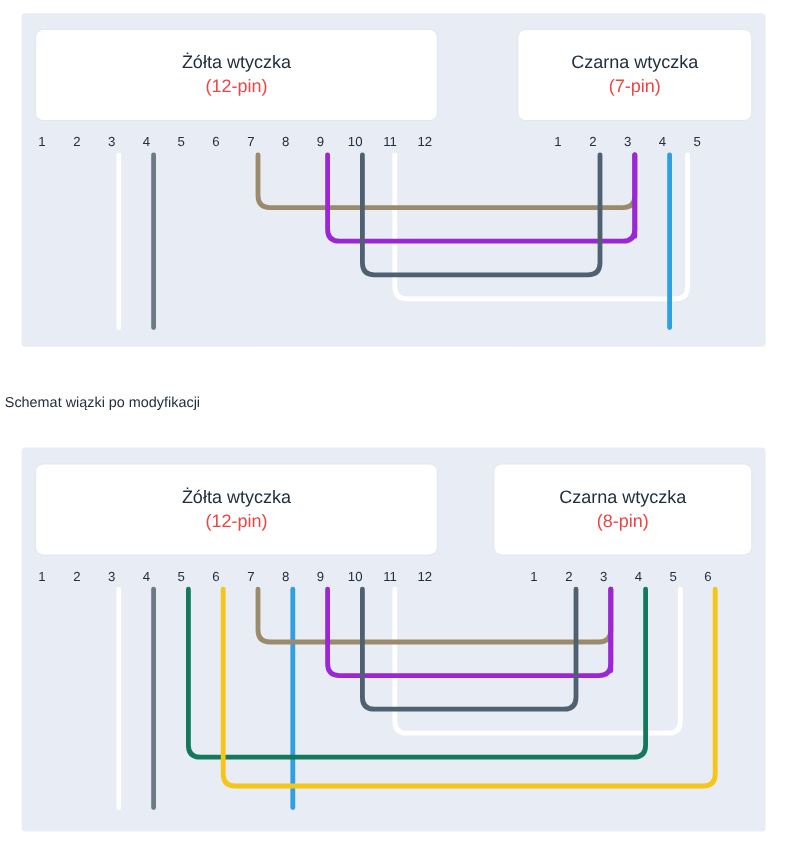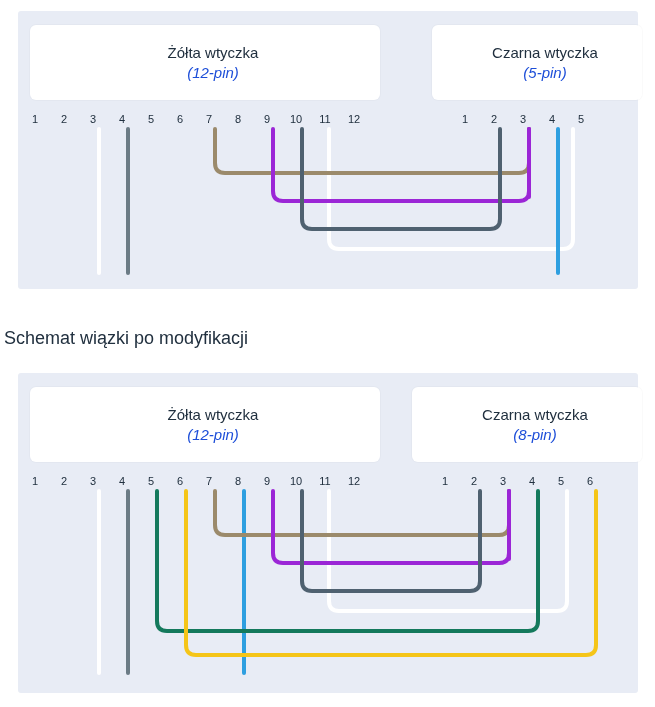--- a/index.html
+++ b/index.html
@@ -27,44 +27,42 @@
 
   .conn-box {
     position: absolute;
     background: #ffffff;
     border-radius: 6px;
     display: flex;
     flex-direction: column;
     align-items: center;
     justify-content: center;
     box-shadow: 0 0 0 1px rgba(0,0,0,0.02);
-    padding-left: 16px;
   }
   .conn-title {
     font-size: 15px;
     color: #21303f;
     line-height: 20px;
   }
   .conn-sub {
     font-size: 15px;
-    color: #1d4ed8;
+    color: #ef4444;
     line-height: 20px;
-    font-style: italic;
   }
   .pin-label {
     position: absolute;
     font-size: 11px;
     color: #21303f;
     text-align: center;
     width: 14px;
     margin-left: -7px;
   }
   .caption {
     position: absolute;
-    font-size: 18px;
+    font-size: 12px;
     color: #21303f;
   }
   svg.wires {
     position: absolute;
     left: 0;
     top: 0;
     overflow: visible;
   }
 </style>
 </head>
@@ -74,21 +72,21 @@
 
   <div class="panel" id="panel-before">
 
     <div class="conn-box" style="left: 12px; top: 14px; width: 334px; height: 75px;">
       <div class="conn-title">Żółta wtyczka</div>
       <div class="conn-sub">(12-pin)</div>
     </div>
 
     <div class="conn-box" style="left: 414px; top: 14px; width: 194px; height: 75px;">
       <div class="conn-title">Czarna wtyczka</div>
-      <div class="conn-sub">(5-pin)</div>
+      <div class="conn-sub">(7-pin)</div>
     </div>
 
     <div class="pin-label" style="left:17px;  top:102px;">1</div>
     <div class="pin-label" style="left:46px;  top:102px;">2</div>
     <div class="pin-label" style="left:75px;  top:102px;">3</div>
     <div class="pin-label" style="left:104px; top:102px;">4</div>
     <div class="pin-label" style="left:133px; top:102px;">5</div>
     <div class="pin-label" style="left:162px; top:102px;">6</div>
     <div class="pin-label" style="left:191px; top:102px;">7</div>
     <div class="pin-label" style="left:220px; top:102px;">8</div>

